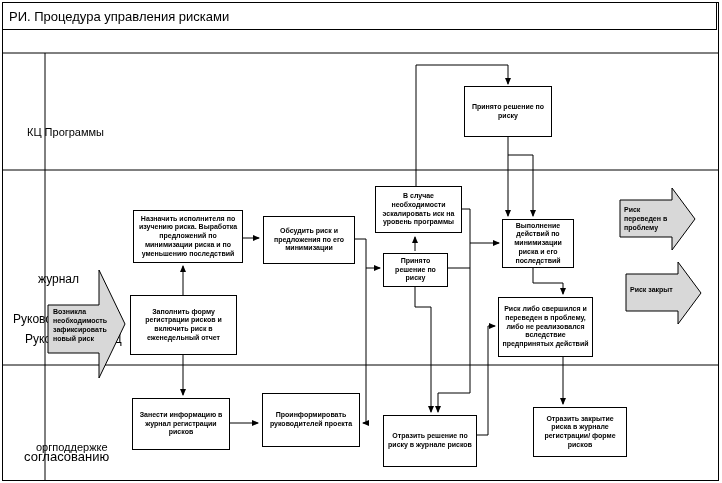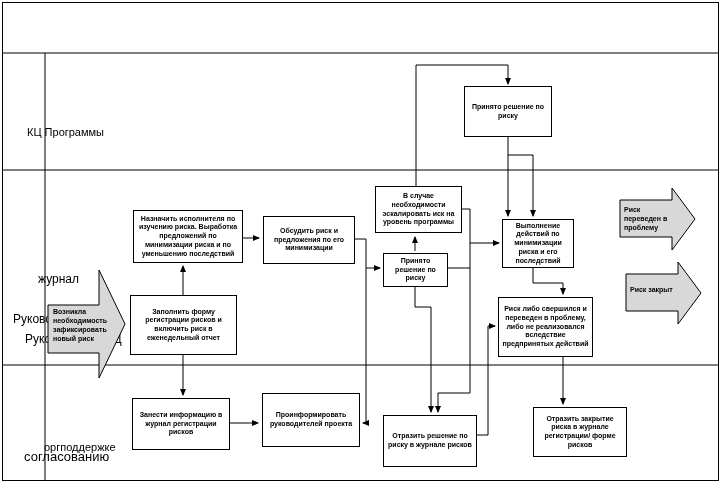--- a/index.html
+++ b/index.html
@@ -16,20 +16,23 @@
   .fbox{position:absolute;background:#fff;border:1px solid #000;box-sizing:border-box;
         display:flex;align-items:center;justify-content:center;text-align:center;
         font-size:7px;font-weight:bold;line-height:1.25;padding:2px;z-index:4;}
 </style>
 </head>
 <body>
 
 <div class="page">
 
   <div class="frame"></div>
+  <div class="titlebar">
+    <span>РИ. Процедура управления рисками</span>
+  </div>
 
   <svg class="lanesvg" width="722" height="483">
     <defs>
       <marker id="ah" markerWidth="9" markerHeight="8" refX="6" refY="3" orient="auto">
         <path d="M0,0 L7,3 L0,6 z" fill="#000"></path>
       </marker>
     </defs>
 
     <g stroke="#000" stroke-width="1">
       <line x1="2" y1="53" x2="719" y2="53"></line>
@@ -61,21 +64,21 @@
     <g fill="#d8d8d8" stroke="#000" stroke-width="1">
       <polygon points="620,200 672,200 672,188 695,219 672,250 672,237 620,237"></polygon>
       <polygon points="626,274 678,274 678,262 701,293 678,324 678,311 626,311"></polygon>
     </g>
   </svg>
 
   <div class="lanelabel" style="left:27px;top:126px;font-size:11px;">КЦ Программы</div>
   <div class="lanelabel" style="left:38px;top:272px;font-size:12px;">журнал</div>
   <div class="lanelabel" style="left:13px;top:312px;font-size:12px;">Руководитель</div>
   <div class="lanelabel" style="left:25px;top:332px;font-size:12px;">Руководитель КЦ</div>
-  <div class="lanelabel" style="left:44px;top:441px;font-size:11px;">оргподдержке</div>
+  <div class="lanelabel" style="left:36px;top:441px;font-size:11px;">оргподдержке</div>
   <div class="lanelabel" style="left:24px;top:449px;font-size:13px;">согласованию</div>
 
   <svg class="bigarrow" style="left:47px;top:268px;" width="80" height="112">
     <polygon points="1,37 52,37 52,2 78,56 52,110 52,85 1,85" fill="#d8d8d8" stroke="#000" stroke-width="1"></polygon>
   </svg>
   <div class="arrowtext" style="left:53px;top:307px;width:46px;">Возникла необходимость зафиксировать новый риск</div>
   <div class="arrowtext" style="left:624px;top:205px;width:50px;">Риск переведен в проблему</div>
   <div class="arrowtext" style="left:630px;top:285px;width:50px;">Риск закрыт</div>
 
   <div class="fbox" style="left:133px;top:210px;width:110px;height:53px;">Назначить исполнителя по изучению риска. Выработка предложений по минимизации риска и по уменьшению последствий</div>

